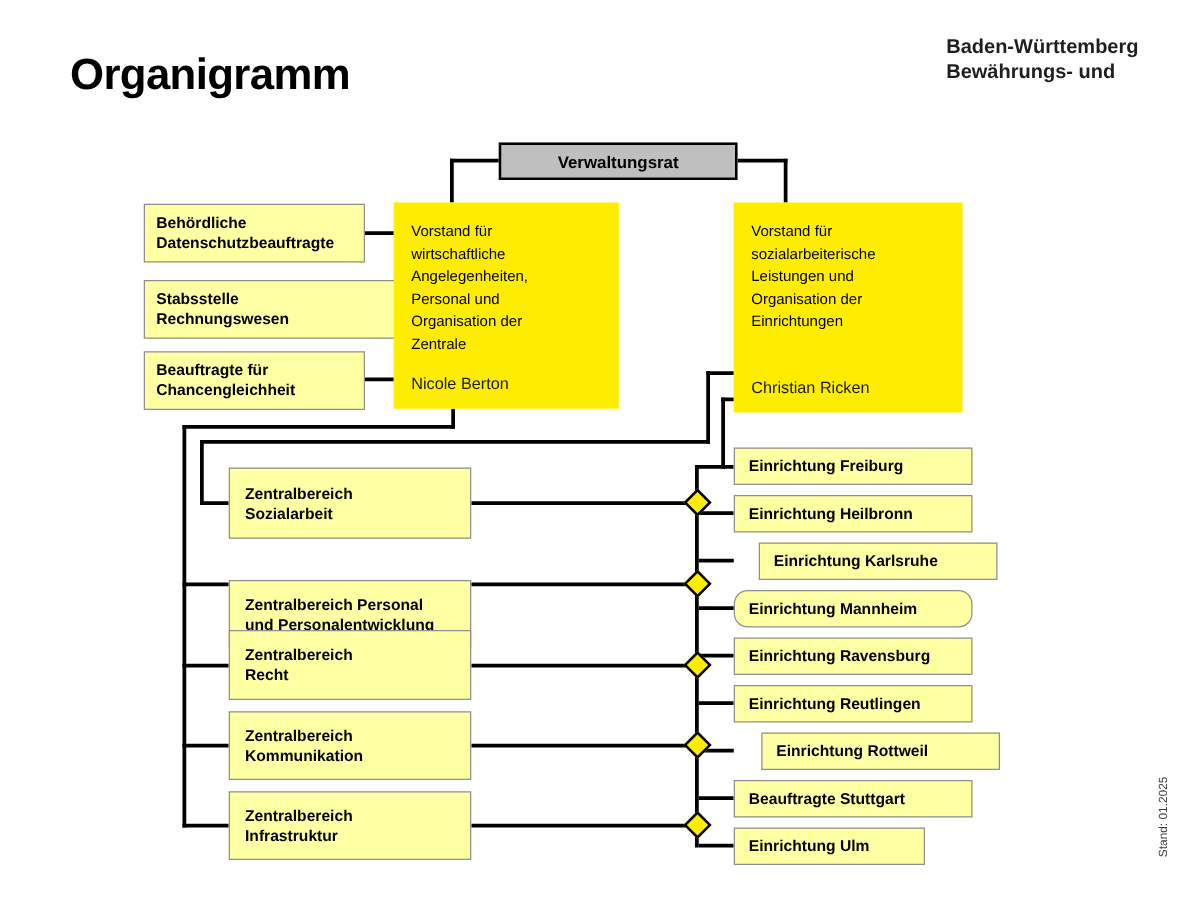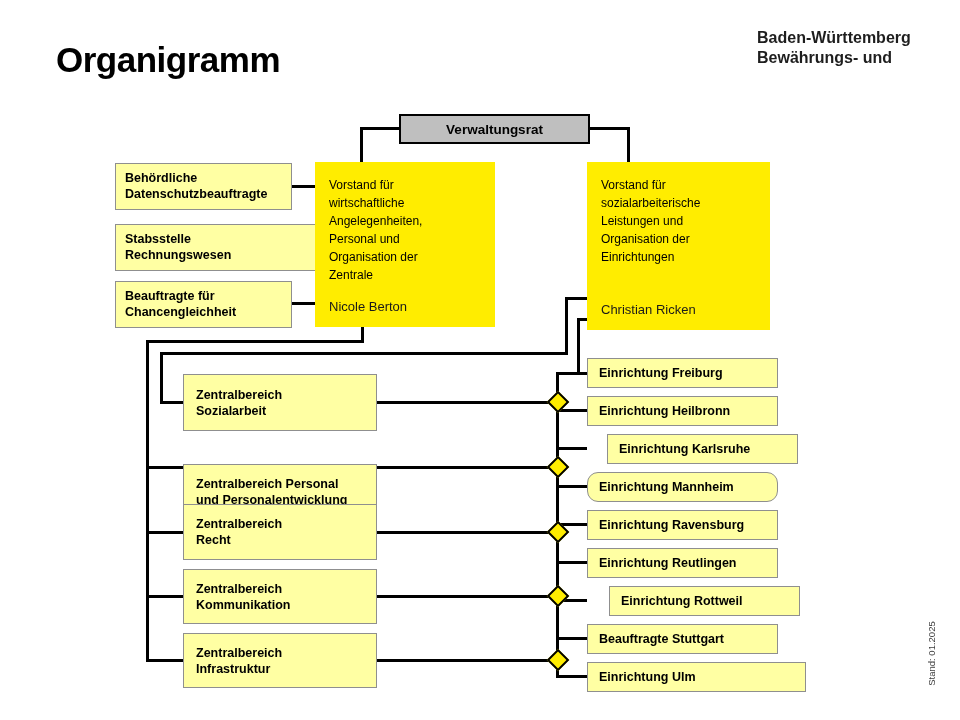--- a/index.html
+++ b/index.html
@@ -157,21 +157,21 @@
 Infrastruktur</div>
 
   <div class="abs fac-box" style="left:587px; top:396px; width:191px; height:30px;">Einrichtung Heilbronn</div>
   <div class="abs fac-box" style="left:587px; top:358px; width:191px; height:30px;">Einrichtung Freiburg</div>
   <div class="abs fac-box" style="left:587px; top:434px; width:191px; height:30px;margin-left:20px;">Einrichtung Karlsruhe</div>
   <div class="abs fac-box" style="left:587px; top:472px; width:191px; height:30px;border-radius:11px;">Einrichtung Mannheim</div>
   <div class="abs fac-box" style="left:587px; top:510px; width:191px; height:30px;">Einrichtung Ravensburg</div>
   <div class="abs fac-box" style="left:587px; top:548px; width:191px; height:30px;">Einrichtung Reutlingen</div>
   <div class="abs fac-box" style="left:587px; top:586px; width:191px; height:30px;margin-left:22px;">Einrichtung Rottweil</div>
   <div class="abs fac-box" style="left:587px; top:624px; width:191px; height:30px;">Beauftragte Stuttgart</div>
-  <div class="abs fac-box" style="left:587px; top:662px; width:219px; height:30px;">Einrichtung Ulm</div>
+  <div class="abs fac-box" style="left:587px; top:662px; width:153px; height:30px;">Einrichtung Ulm</div>
 
   <div class="diamond" style="left:550px; top:394px;"></div>
   <div class="diamond" style="left:550px; top:459px;"></div>
   <div class="diamond" style="left:550px; top:524px;"></div>
   <div class="diamond" style="left:550px; top:588px;"></div>
   <div class="diamond" style="left:550px; top:652px;"></div>
 
   <div class="stand-note">Stand: 01.2025</div>
 
 </div>

